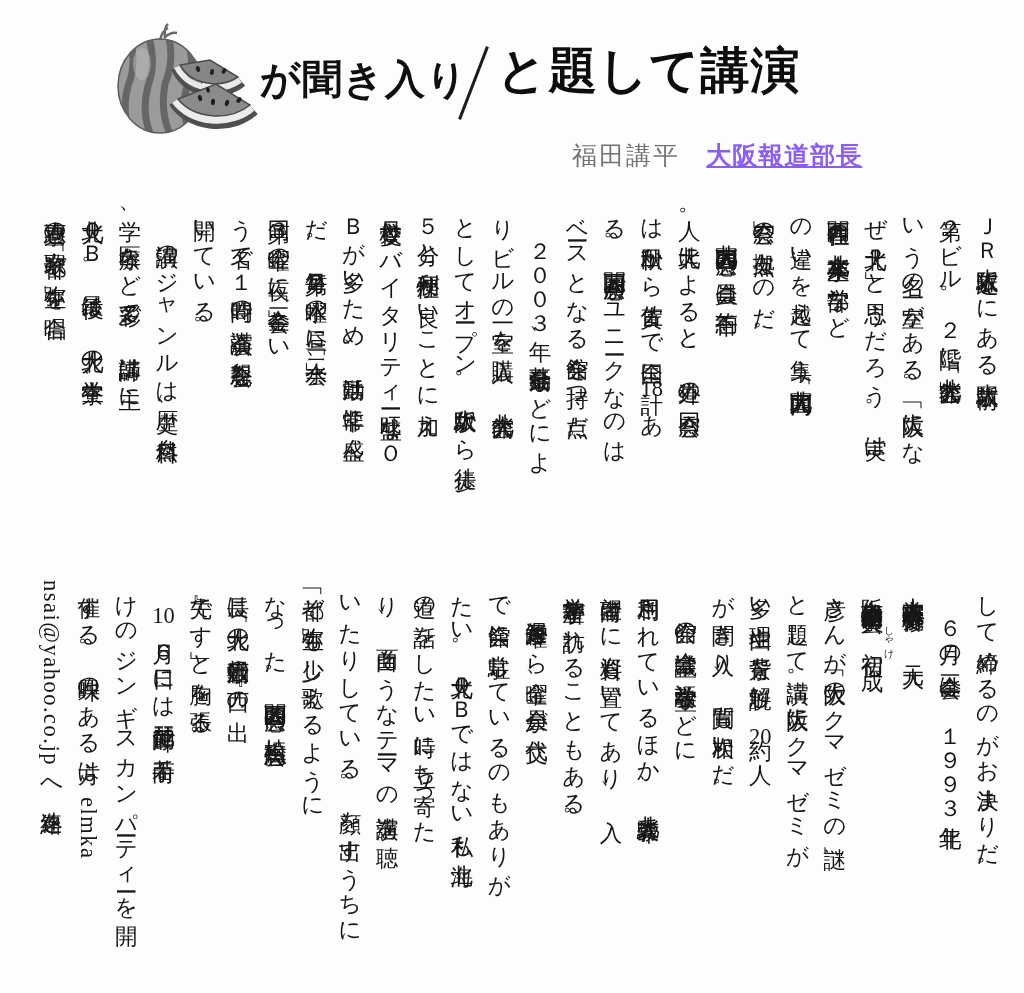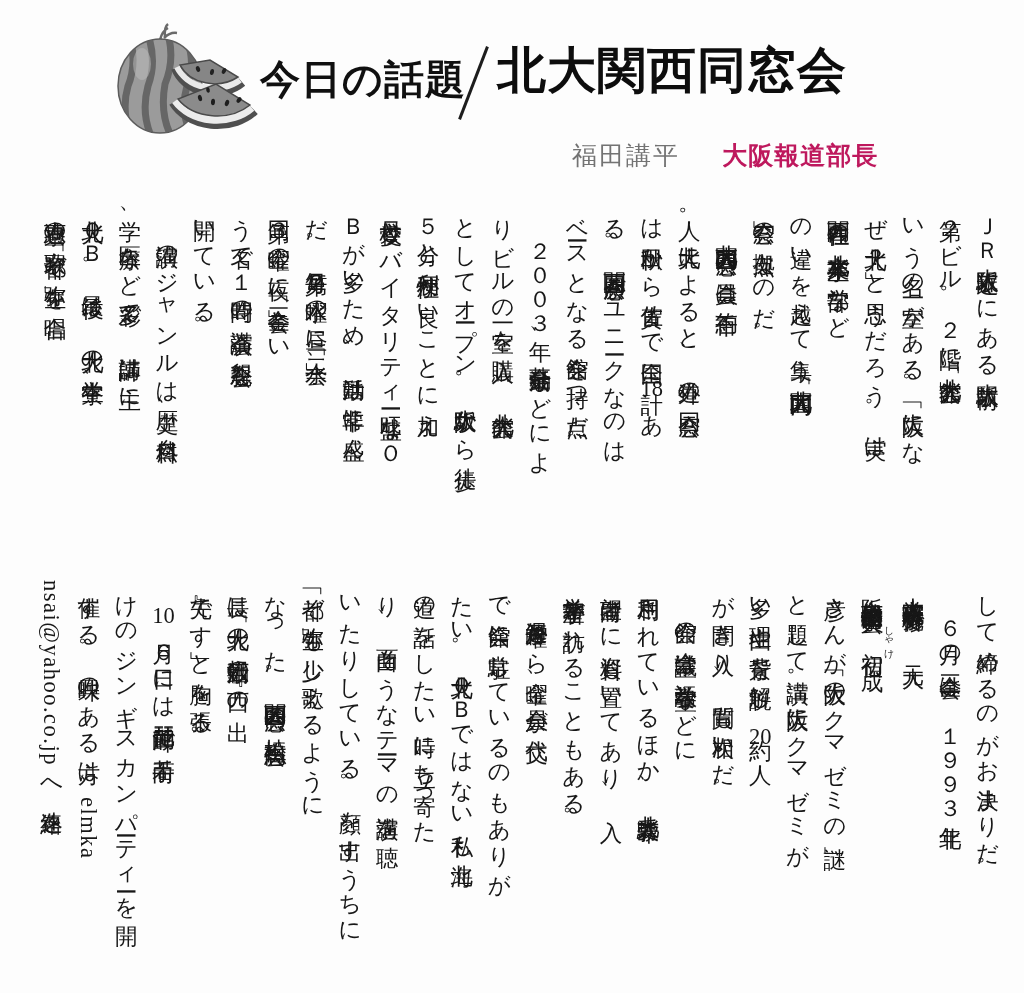--- a/index.html
+++ b/index.html
@@ -20,21 +20,21 @@
     background:#1d1d1d;transform:rotate(21deg);
   }
   .page-title{
     position:absolute;left:497px;top:38px;
     font-size:49px;font-weight:600;letter-spacing:1px;color:#0d0d0d;white-space:nowrap;
   }
   .byline{position:absolute;left:572px;top:139px;font-size:25px;white-space:nowrap;}
   .byline-name{font-weight:500;letter-spacing:2px;color:#737373;}
   .byline-role{
     font-family:"Liberation Sans","DejaVu Sans",sans-serif;
-    font-weight:700;margin-left:36px;letter-spacing:1px;color:#be185d;
+    font-weight:700;margin-left:20px;letter-spacing:1px;color:#8b5cf6;text-decoration:underline;
   }
   
   .band{
     position:absolute;left:28px;width:978px;
     writing-mode:vertical-rl;text-orientation:mixed;
     overflow:visible;
   }
   #upper-band{top:203px;height:376px;}
   #lower-band{top:580px;height:392px;}
   .tcol{
@@ -81,23 +81,23 @@
       <path d="M68 77 A46 36 0 0 0 140 83 L106 62 Z" fill="#8b8b8b" stroke="#4a4a4a" stroke-width="1.5"></path>
       <ellipse cx="90" cy="76" rx="2" ry="3.2" fill="#1e1e1e" transform="rotate(-15 90 76)"></ellipse>
       <ellipse cx="103" cy="80" rx="2" ry="3.2" fill="#1e1e1e" transform="rotate(5 103 80)"></ellipse>
       <ellipse cx="117" cy="81" rx="2" ry="3.2" fill="#1e1e1e" transform="rotate(20 117 81)"></ellipse>
       <ellipse cx="129" cy="78" rx="2" ry="3.2" fill="#1e1e1e" transform="rotate(35 129 78)"></ellipse>
       <ellipse cx="98" cy="68" rx="1.8" ry="2.8" fill="#1e1e1e" transform="rotate(-10 98 68)"></ellipse>
     </g>
   </svg>
 </div>
 
-<div class="topic-label">今日の話題</div>
+<div class="topic-label">が聞き入り</div>
 <div class="slash"></div>
-<h1 class="page-title" style="margin:0;">北大関西同窓会</h1>
+<h1 class="page-title" style="margin:0;">と題して講演</h1>
 
 <div class="byline">
   <span class="byline-name">福田講平</span>
   <span class="byline-role">大阪報道部長</span>
 </div>
 
 <div id="upper-band" class="band">
     <div class="tcol">ＪＲ大阪駅近くにある大阪駅前</div>
     <div class="tcol">第２ビル。２階に「北大会館」と</div>
     <div class="tcol">いう名の一室がある。「大阪にな</div>

